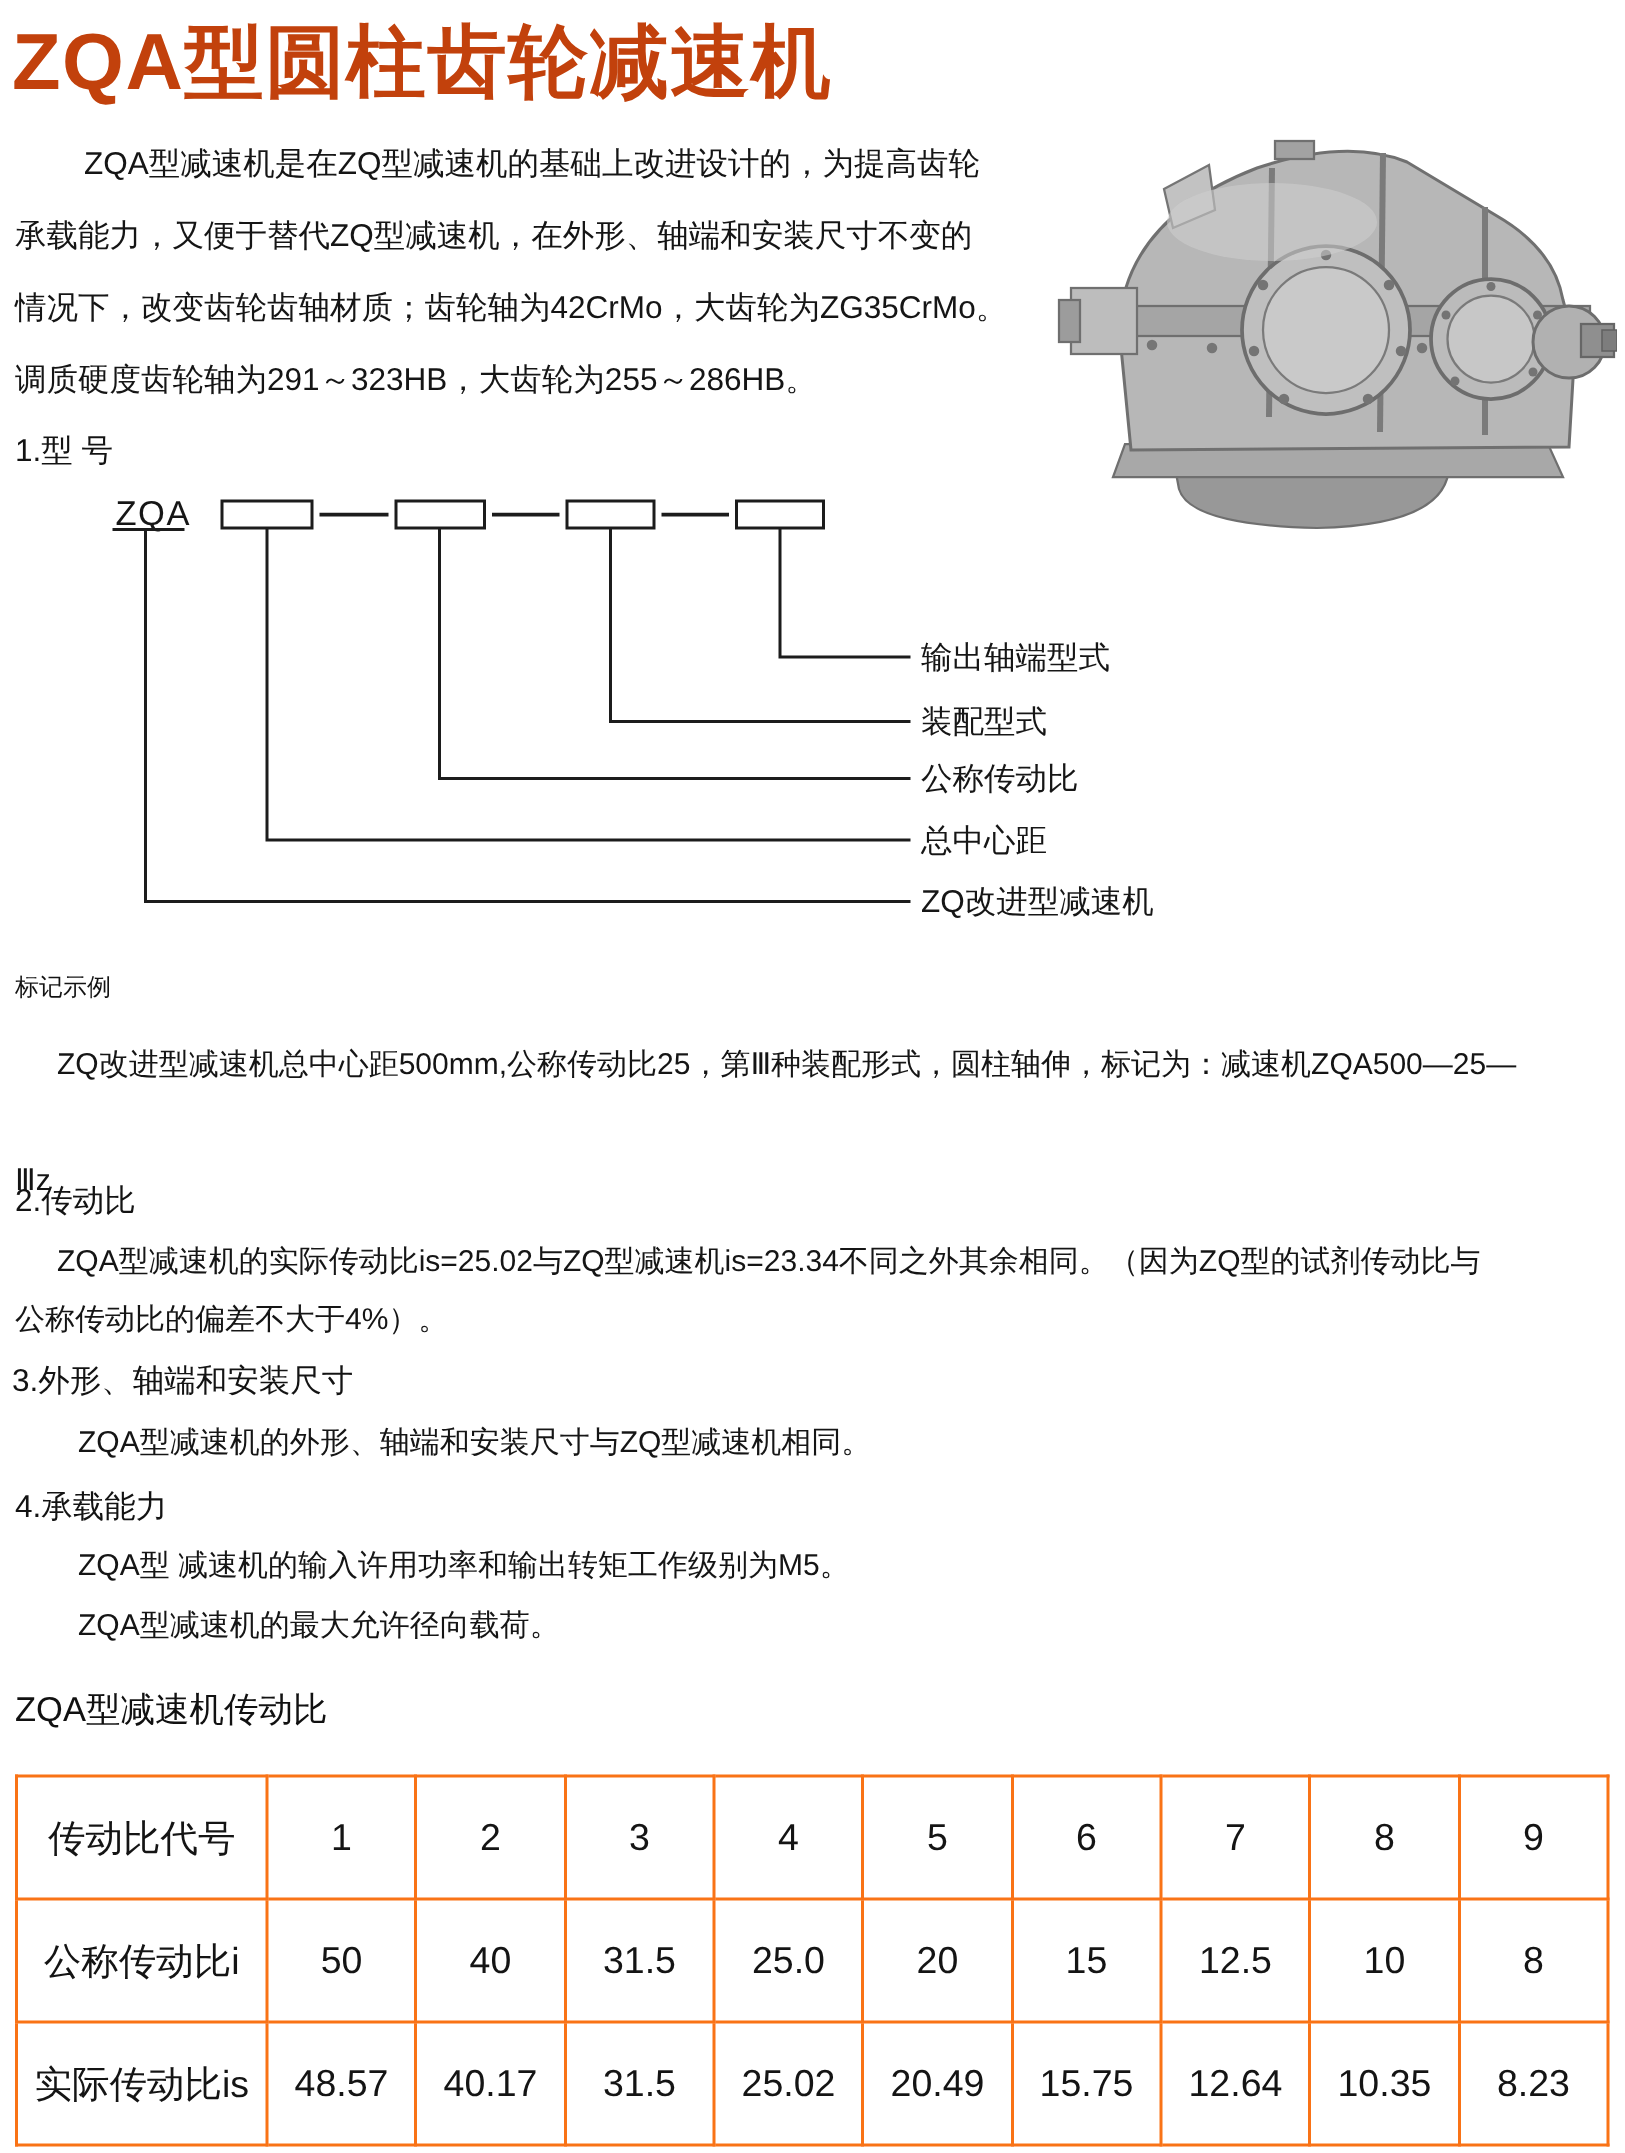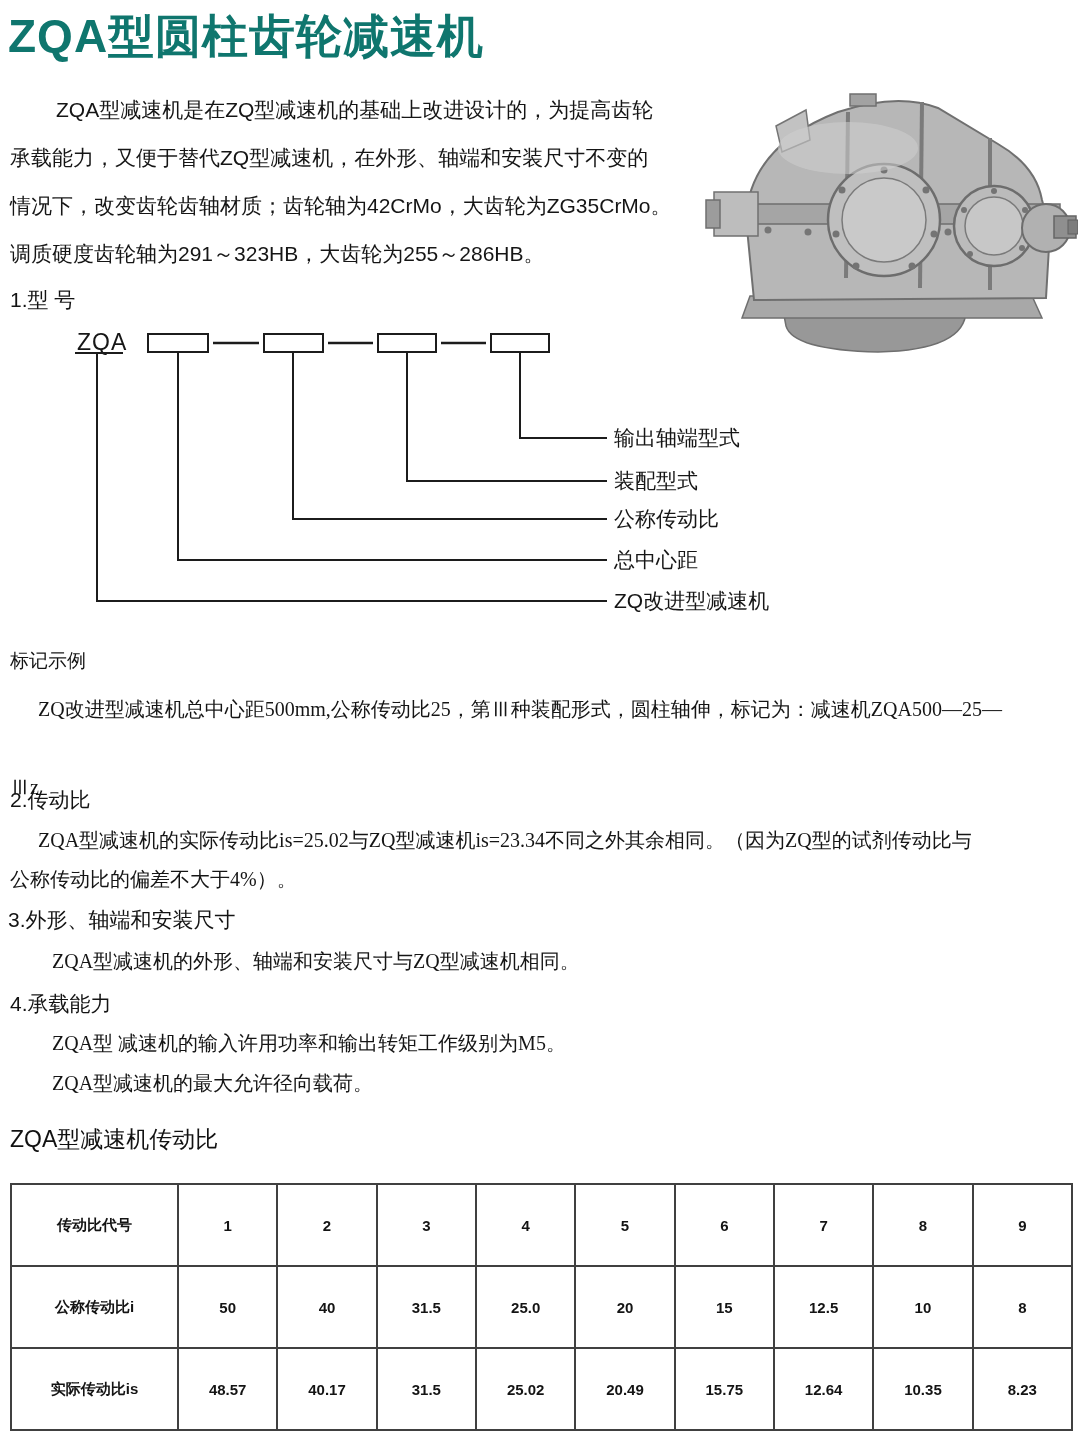--- a/index.html
+++ b/index.html
@@ -6,46 +6,46 @@
   .page{
     position:relative;
     width:1083px;height:1435px;
     background:#ffffff;
     color:#161616;
     font-family:"Liberation Sans","DejaVu Sans",sans-serif;
     overflow:hidden;
   }
   .title{
     position:absolute;left:8px;top:6px;margin:0;
-    font-size:46px;font-weight:bold;letter-spacing:1px;color:#0f766e;
+    font-size:53px;font-weight:bold;letter-spacing:1px;color:#c2410c;
   }
   .intro{position:absolute;left:10px;top:86px;width:672px;font-size:21px;color:#151515;}
   .intro .line{line-height:48px;white-space:nowrap;}
   .intro .line.first{text-indent:46px;}
 
   .photo{position:absolute;left:698px;top:68px;width:380px;height:288px;}
 
   .sec-heading{position:absolute;margin:0;font-size:21px;font-weight:normal;color:#131313;white-space:nowrap;}
-  .body-line{position:absolute;font-size:20px;color:#151515;white-space:nowrap;font-family:Liberation Serif, serif;}
+  .body-line{position:absolute;font-size:20px;color:#151515;white-space:nowrap;}
 
   .diagram{position:absolute;left:0;top:320px;width:900px;height:300px;}
   .diagram svg{display:block;}
   .diagram text{font-family:"Liberation Sans","DejaVu Sans",sans-serif;fill:#161616;}
   .diagram .zqa{font-size:23px;letter-spacing:1px;}
   .diagram .lbl{font-size:21px;}
 
   .table-caption{position:absolute;left:10px;top:1124px;margin:0;font-size:23px;font-weight:normal;color:#111;}
   .ratio-table{
     position:absolute;left:10px;top:1183px;
     border-collapse:collapse;table-layout:fixed;width:1063px;
   }
   .ratio-table td{
-    border:2px solid #404040;
+    border:2px solid #f97316;
     height:80px;text-align:center;vertical-align:middle;
-    font-size:15px;color:#141414;padding:0;font-weight:bold;
+    font-size:25px;color:#141414;padding:0;
   }
   .ratio-table td.rowlabel{width:165px;}
 </style>
 </head>
 <body>
 
 <div class="page">
 
   <h1 class="title">ZQA型圆柱齿轮减速机</h1>
 
@@ -142,21 +142,21 @@
       </g>
 
       <text class="lbl" x="614" y="125">输出轴端型式</text>
       <text class="lbl" x="614" y="168">装配型式</text>
       <text class="lbl" x="614" y="206">公称传动比</text>
       <text class="lbl" x="614" y="247">总中心距</text>
       <text class="lbl" x="614" y="288">ZQ改进型减速机</text>
     </svg>
   </div>
 
-  <h2 class="sec-heading" style="left:10px;top:648px;font-size:19px;">标记示例</h2>
+  <h2 class="sec-heading" style="left:10px;top:648px;font-size:16px;">标记示例</h2>
   <div class="body-line" style="left:10px;top:696px;text-indent:28px;">ZQ改进型减速机总中心距500mm,公称传动比25，第Ⅲ种装配形式，圆柱轴伸，标记为：减速机ZQA500—25—</div>
   <div class="body-line" style="left:10px;top:774px;">Ⅲz</div>
 
   <h2 class="sec-heading" style="left:10px;top:786px;">2.传动比</h2>
   <div class="body-line" style="left:10px;top:827px;text-indent:28px;">ZQA型减速机的实际传动比is=25.02与ZQ型减速机is=23.34不同之外其余相同。（因为ZQ型的试剂传动比与</div>
   <div class="body-line" style="left:10px;top:866px;">公称传动比的偏差不大于4%）。</div>
 
   <h2 class="sec-heading" style="left:8px;top:906px;text-align:right;">3.外形、轴端和安装尺寸</h2>
   <div class="body-line" style="left:52px;top:948px;">ZQA型减速机的外形、轴端和安装尺寸与ZQ型减速机相同。</div>
 

